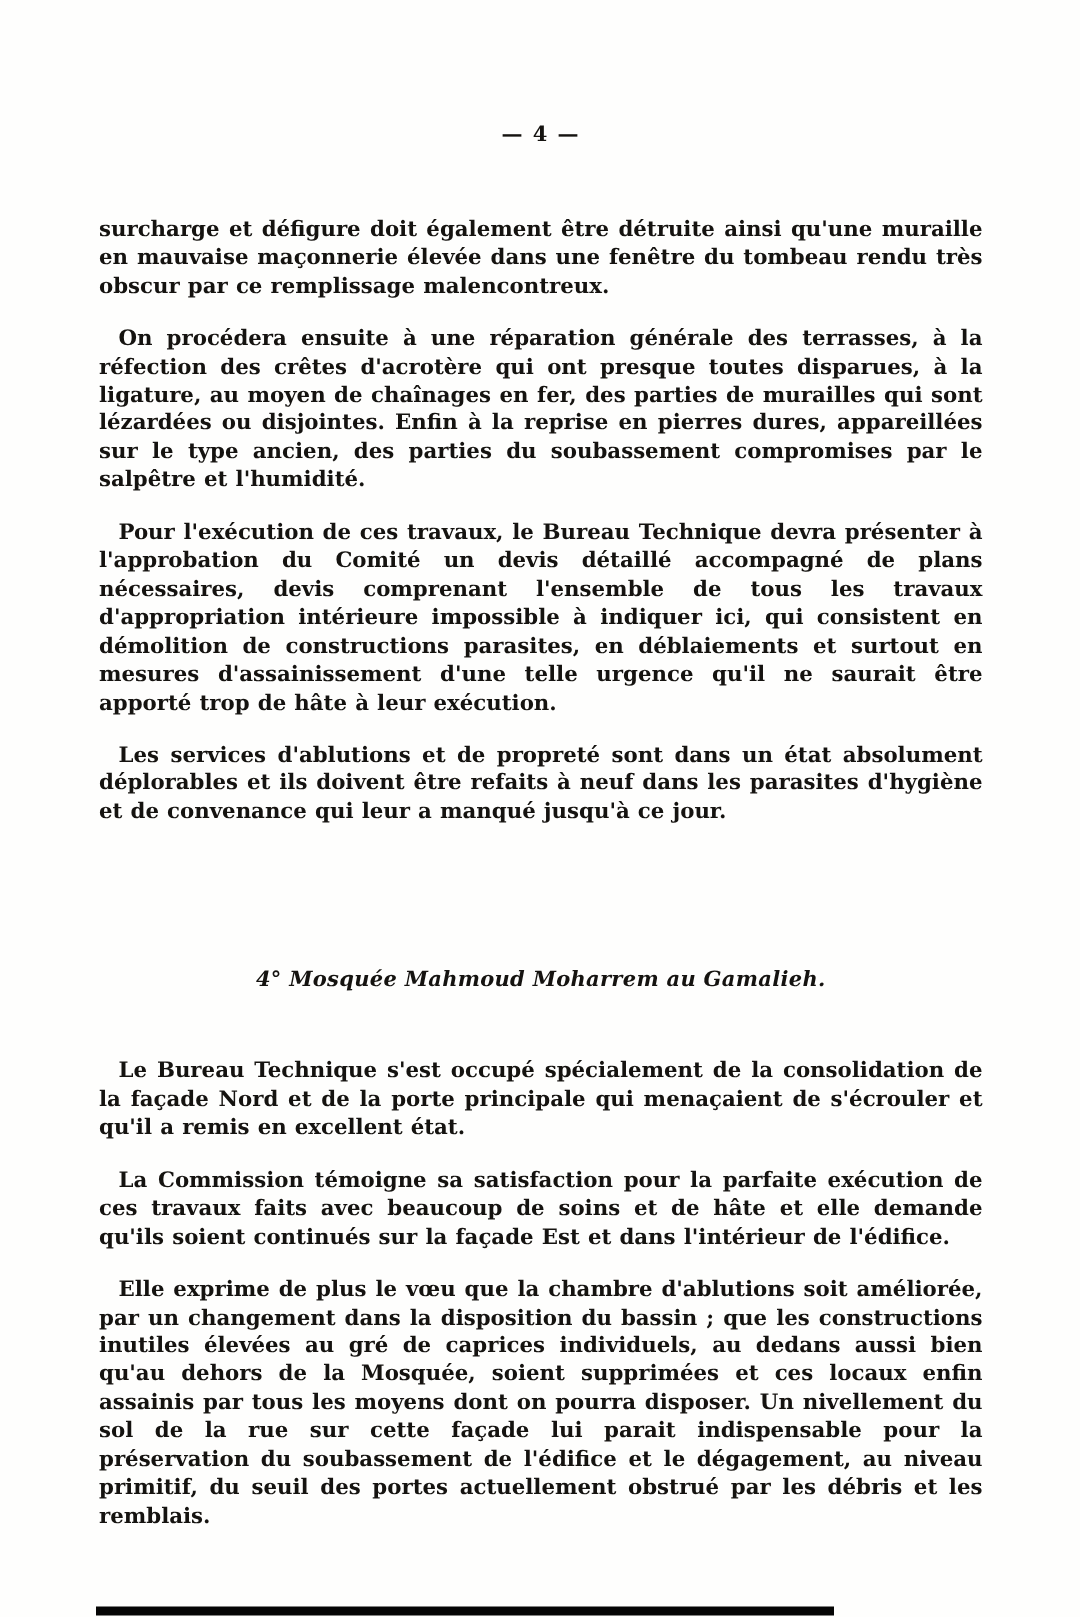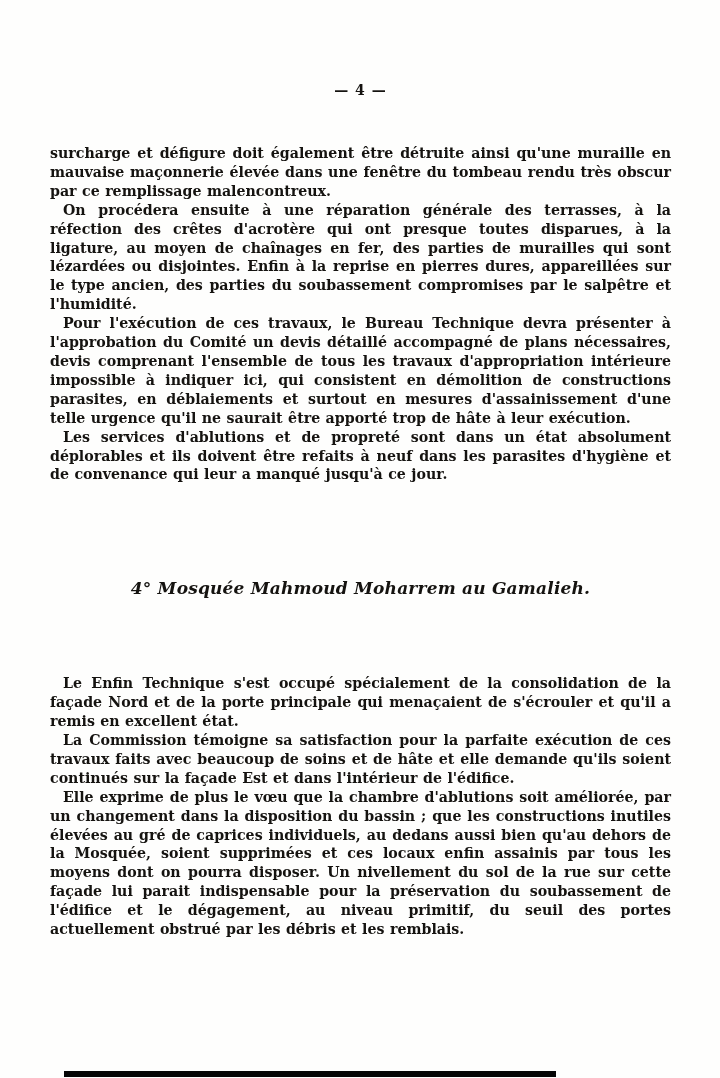--- a/index.html
+++ b/index.html
@@ -23,37 +23,37 @@
     text-align: center;
     font-size: 14px;
     font-weight: bold;
     letter-spacing: 1px;
     margin: 0 0 46px 0;
   }
   .body-text {
     width: 621px;
   }
   .para {
-    margin: 0;
+    margin: 16px;
     font-size: 14.2px;
     line-height: 18.9px;
     font-weight: bold;
     text-align: justify;
     text-indent: 13px;
     word-spacing: 0.5px;
   }
   .para.continuation {
     text-indent: 0;
   }
   .section-heading {
     text-align: center;
-    font-size: 17px;
+    font-size: 14px;
     font-style: italic;
     font-weight: bold;
-    margin: 94px 0 76px 0;
+    margin: 94px 0 44px 0;
     letter-spacing: 0.2px;
   }
   .scan-bar {
     position: absolute;
     left: 64px;
     bottom: 1px;
     width: 492px;
     height: 6px;
     background: #050505;
   }
@@ -71,21 +71,21 @@
 
     <p class="para">On procédera ensuite à une réparation générale des terrasses, à la réfection des crêtes d'acrotère qui ont presque toutes disparues, à la ligature, au moyen de chaînages en fer, des parties de murailles qui sont lézardées ou disjointes. Enfin à la reprise en pierres dures, appareillées sur le type ancien, des parties du soubassement compromises par le salpêtre et l'humidité.</p>
 
     <p class="para">Pour l'exécution de ces travaux, le Bureau Technique devra présenter à l'approbation du Comité un devis détaillé accompagné de plans nécessaires, devis comprenant l'ensemble de tous les travaux d'appropriation intérieure impossible à indiquer ici, qui consistent en démolition de constructions parasites, en déblaiements et surtout en mesures d'assainissement d'une telle urgence qu'il ne saurait être apporté trop de hâte à leur exécution.</p>
 
     <p class="para">Les services d'ablutions et de propreté sont dans un état absolument déplorables et ils doivent être refaits à neuf dans les parasites d'hygiène et de convenance qui leur a manqué jusqu'à ce jour.</p>
 
     <h2 class="section-heading">4° Mosquée Mahmoud Moharrem au Gamalieh.</h2>
 
 
-    <p class="para">Le Enfin Technique s'est occupé spécialement de la consolidation de la façade Nord et de la porte principale qui menaçaient de s'écrouler et qu'il a remis en excellent état.</p>
+    <p class="para">Le Bureau Technique s'est occupé spécialement de la consolidation de la façade Nord et de la porte principale qui menaçaient de s'écrouler et qu'il a remis en excellent état.</p>
 
     <p class="para">La Commission témoigne sa satisfaction pour la parfaite exécution de ces travaux faits avec beaucoup de soins et de hâte et elle demande qu'ils soient continués sur la façade Est et dans l'intérieur de l'édifice.</p>
 
     <p class="para">Elle exprime de plus le vœu que la chambre d'ablutions soit améliorée, par un changement dans la disposition du bassin ; que les constructions inutiles élevées au gré de caprices individuels, au dedans aussi bien qu'au dehors de la Mosquée, soient supprimées et ces locaux enfin assainis par tous les moyens dont on pourra disposer. Un nivellement du sol de la rue sur cette façade lui parait indispensable pour la préservation du soubassement de l'édifice et le dégagement, au niveau primitif, du seuil des portes actuellement obstrué par les débris et les remblais.</p>
 
   </div>
 
   <div class="scan-bar"></div>
 
 </div>

